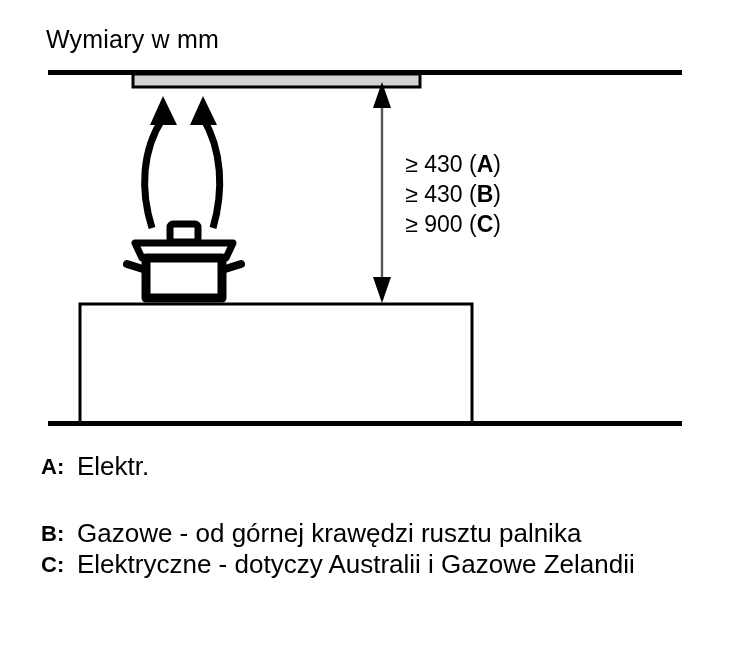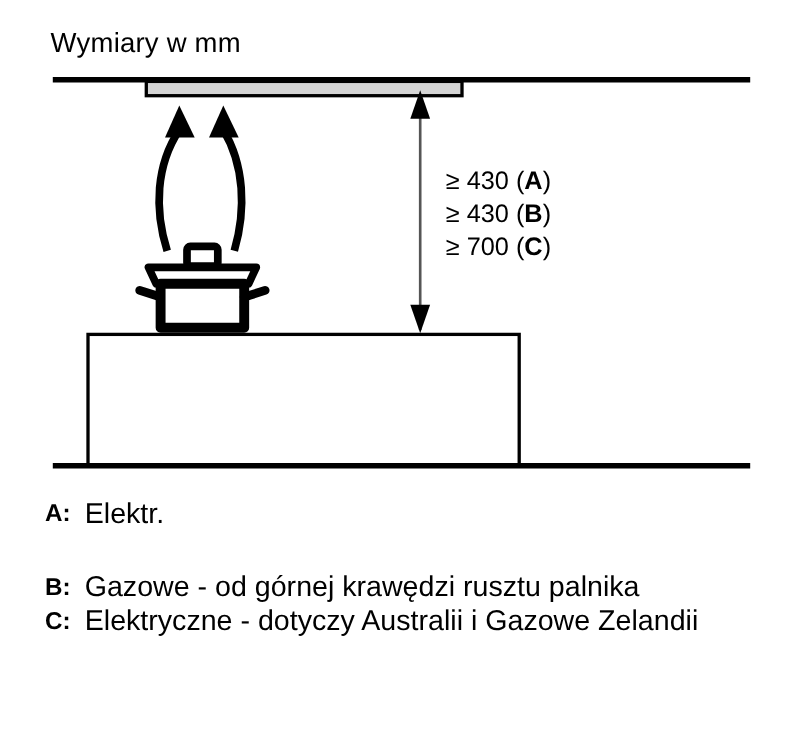--- a/index.html
+++ b/index.html
@@ -129,21 +129,21 @@
   </svg>
 
   <div class="dim-stack">
     <div class="dim-line">
       <span>≥ 430 (</span><b>A</b><span>)</span>
     </div>
     <div class="dim-line">
       <span>≥ 430 (</span><b>B</b><span>)</span>
     </div>
     <div class="dim-line">
-      <span>≥ 700 (</span><b>C</b><span>)</span>
+      <span>≥ 900 (</span><b>C</b><span>)</span>
     </div>
   </div>
 
   <div class="legend">
     <div class="legend-row" id="legend-a">
       <span class="legend-key">A:</span>
       <span class="legend-text">Elektr.</span>
     </div>
     <div class="legend-row" id="legend-b">
       <span class="legend-key">B:</span>

